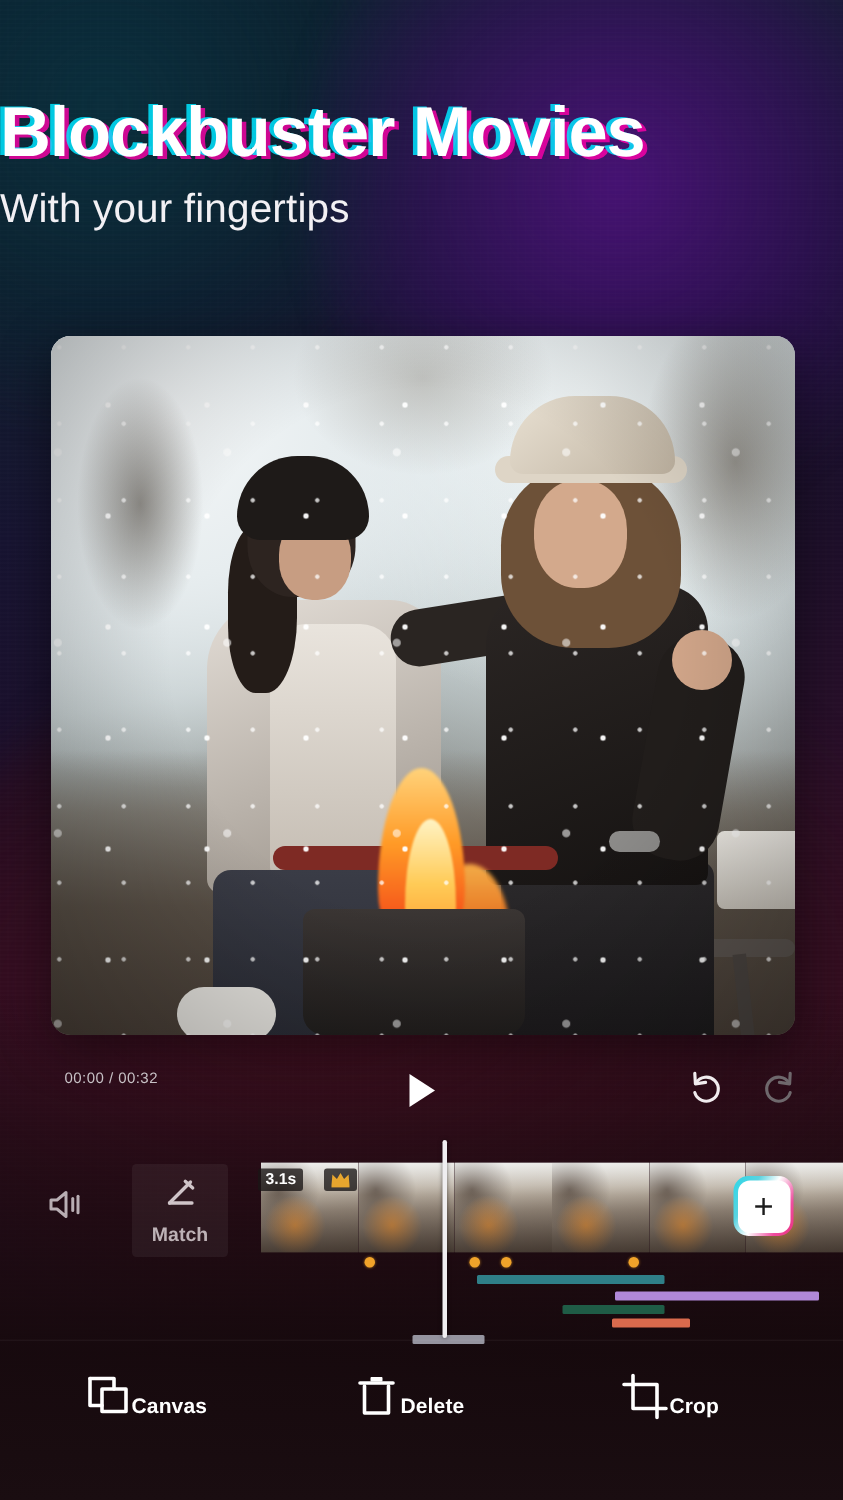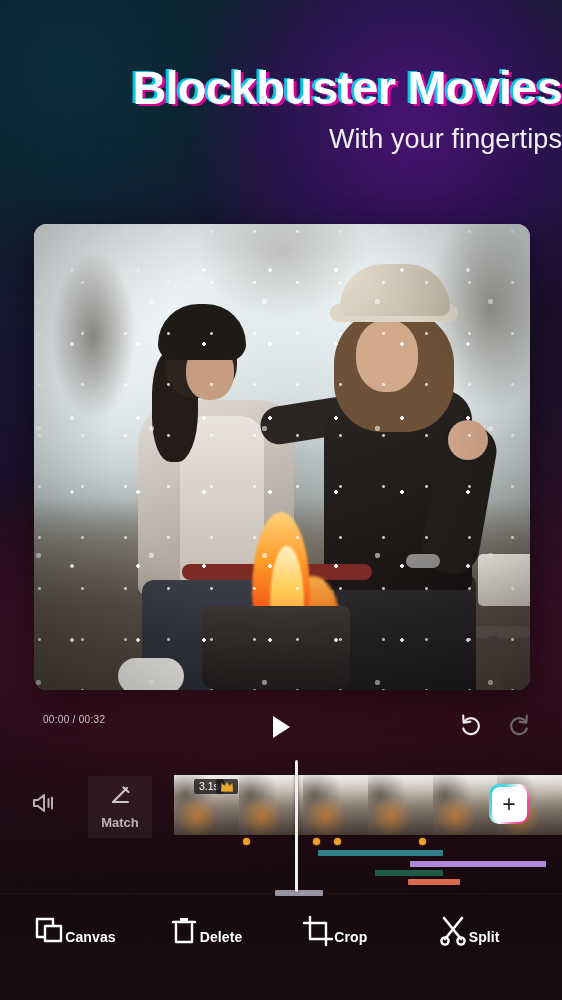--- a/index.html
+++ b/index.html
@@ -41,21 +41,21 @@
     background:linear-gradient(180deg, rgba(18,8,12,0) 0%, rgba(24,10,14,0.55) 35%, rgba(20,9,12,0.9) 70%, #1a0d11 100%);
   }
   #bg-noise {
     position:absolute; inset:0; opacity:0.055;
     background-image:
       repeating-linear-gradient(0deg, rgba(255,255,255,0.18) 0px, rgba(255,255,255,0.18) 1px, transparent 1px, transparent 3px),
       repeating-linear-gradient(90deg, rgba(255,255,255,0.10) 0px, rgba(255,255,255,0.10) 1px, transparent 1px, transparent 5px);
   }
 
   
-  #header { position:absolute; left:0; right:0; top:64px; text-align:right; z-index:5; }
+  #header { position:absolute; left:0; right:0; top:64px; text-align:left; z-index:5; }
   #hero-title {
     font-size:47px; font-weight:bold; letter-spacing:-0.8px;
     color:#ffffff; line-height:1;
     text-shadow:
       -3px -1px 0 rgba(0,229,255,0.85),
        3px  2px 0 rgba(255,0,170,0.80);
   }
   #hero-subtitle {
     margin-top:13px; font-size:27px; font-weight:400;
     color:#f2f0f4; letter-spacing:0.1px;
@@ -163,23 +163,23 @@
   .frame { flex:1 1 0; position:relative; overflow:hidden; }
   .frame::after { content:""; position:absolute; inset:0;
     background:linear-gradient(180deg, rgba(250,248,245,0.55) 0%, rgba(170,150,130,0.3) 36%, rgba(60,48,40,0.55) 100%); }
   .frame-inner { position:absolute; inset:0;
     background:
       radial-gradient(circle at 35% 70%, rgba(255,150,40,0.85) 0%, rgba(255,120,20,0) 34%),
       radial-gradient(circle at 18% 30%, rgba(58,48,42,0.9) 0%, rgba(58,48,42,0) 40%),
       linear-gradient(175deg,#e6ebec 0%,#c3beb4 30%,#8d8378 56%,#4e443c 100%);
   }
   #duration-badge {
-    position:absolute; left:194px; top:19px; height:15px; padding:0 5px;
+    position:absolute; left:172px; top:19px; height:15px; padding:0 5px;
     background:rgba(25,22,22,0.78); border-radius:2px;
-    font-size:10.5px; font-weight:normal; color:#ffffff; line-height:15px;
+    font-size:10.5px; font-weight:bold; color:#ffffff; line-height:15px;
   }
   #premium-badge {
     position:absolute; left:216px; top:19px; width:22px; height:15px;
     background:rgba(25,22,22,0.78); border-radius:2px;
     display:flex; align-items:center; justify-content:center;
   }
   #add-clip-button {
     position:absolute; left:489px; top:24px; width:40px; height:40px;
     border-radius:10px; padding:2.5px;
     background:linear-gradient(120deg,#2ad7e8 0%,#59d3e0 28%,#ffffff 50%,#f04ca0 78%,#e8307f 100%);
@@ -389,26 +389,15 @@
   <div class="tool-item">
     <div class="tool-icon">
       <svg width="32" height="32" viewBox="0 0 32 32">
         <path d="M8 2 V24 H30" fill="none" stroke="#ffffff" stroke-width="2.4" stroke-linecap="round" stroke-linejoin="round"></path>
         <path d="M2 8 H24 V30" fill="none" stroke="#ffffff" stroke-width="2.4" stroke-linecap="round" stroke-linejoin="round"></path>
       </svg>
     </div>
     <div class="tool-label">Crop</div>
   </div>
 
-  <div class="tool-item">
-    <div class="tool-icon">
-      <svg width="32" height="32" viewBox="0 0 32 32">
-        <path d="M7 3 L24 24" stroke="#ffffff" stroke-width="2.6" stroke-linecap="round"></path>
-        <path d="M25 3 L8 24" stroke="#ffffff" stroke-width="2.6" stroke-linecap="round"></path>
-        <circle cx="8" cy="26" r="3.6" fill="none" stroke="#ffffff" stroke-width="2.4"></circle>
-        <circle cx="24" cy="26" r="3.6" fill="none" stroke="#ffffff" stroke-width="2.4"></circle>
-      </svg>
-    </div>
-    <div class="tool-label">Split</div>
-  </div>
 
 
 </div>
 
 </body></html>

